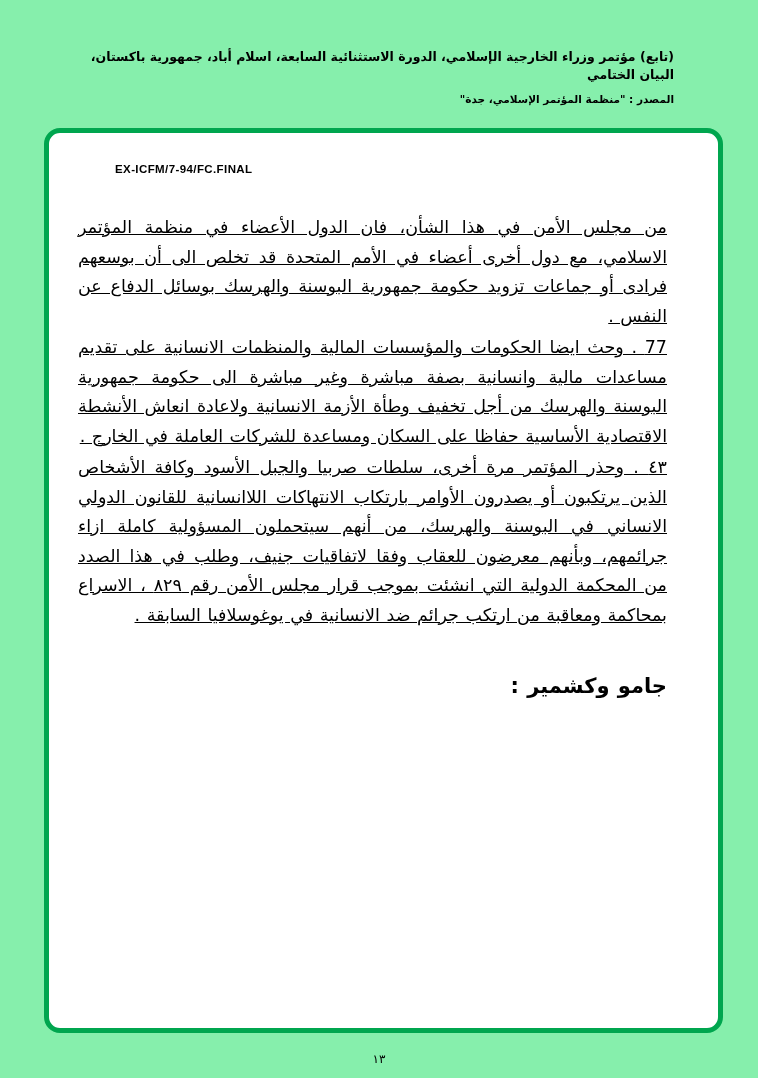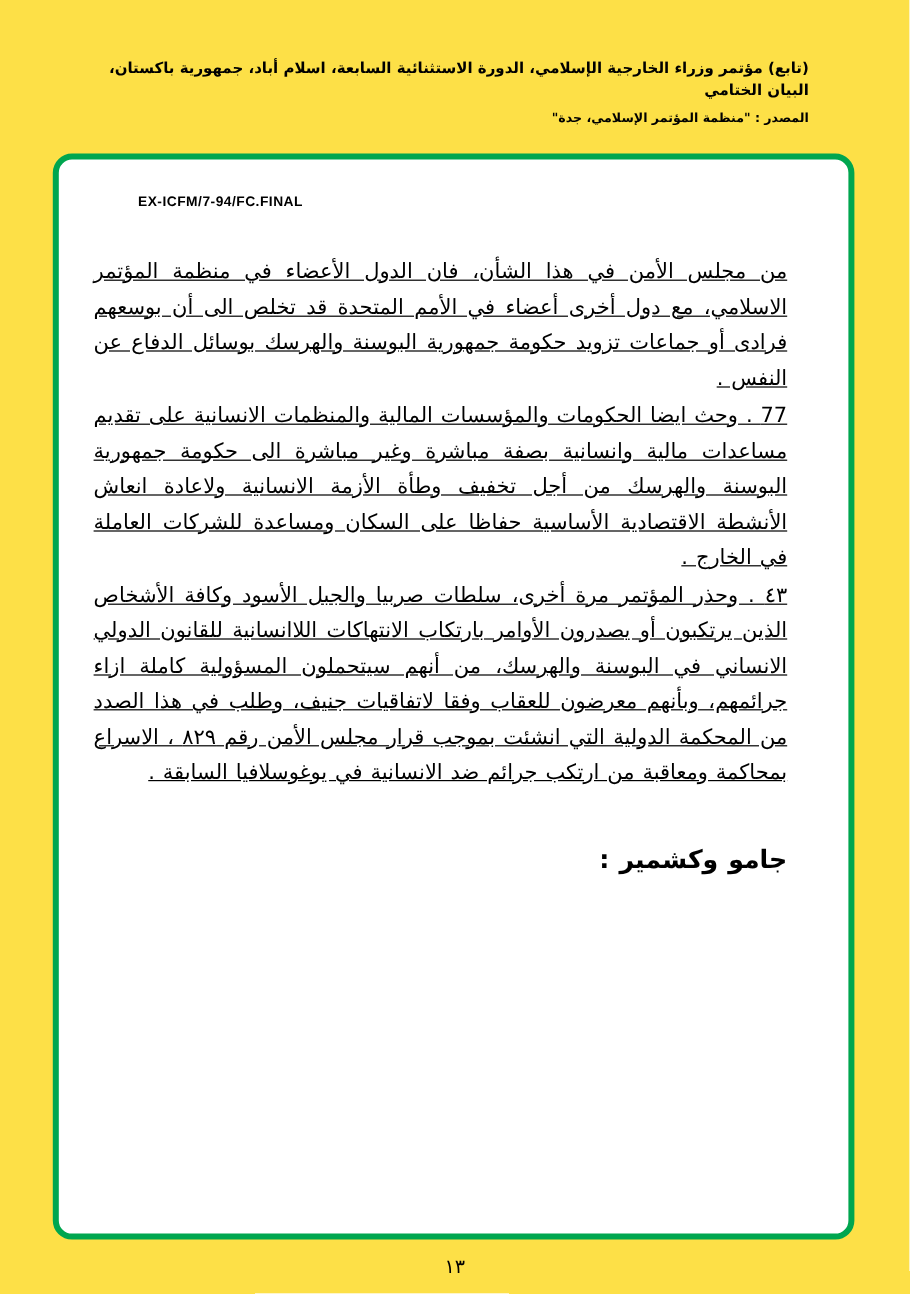--- a/index.html
+++ b/index.html
@@ -1,20 +1,20 @@
 <!DOCTYPE html>
 <html lang="ar"><head>
 <meta charset="utf-8">
 <style>
   html, body { margin: 0; padding: 0; background: #ffffff; }
   .page {
     position: relative;
     width: 758px;
     height: 1078px;
-    background: #fde047;
+    background: #86efac;
     color: #000000;
     font-family: "DejaVu Sans", sans-serif;
     overflow: hidden;
   }
 
   
   .page-header {
     position: absolute;
     top: 48px;
     left: 60px;
@@ -77,37 +77,36 @@
     text-align: right;
     direction: rtl;
   }
 
   .page-number {
     position: absolute;
     bottom: 12px;
     left: 0;
     right: 0;
     text-align: center;
-    font-size: 16px;
+    font-size: 12px;
     letter-spacing: 4px;
     direction: rtl;
-    font-family: Liberation Serif, serif;
   }
 </style>
 </head>
 <body>
 
 <div class="page">
 
   <div class="page-header">
     <div class="header-line1">(تابع) مؤتمر وزراء الخارجية الإسلامي، الدورة الاستثنائية السابعة، اسلام أباد، جمهورية باكستان، البيان الختامي</div>
     <div class="header-line2">المصدر : "منظمة المؤتمر الإسلامي، جدة"</div>
   </div>
 
-  <div class="frame" style="border-color: rgb(0, 166, 79);">
+  <div class="frame" style="border-color: rgb(0, 166, 79); padding-left: 11px;">
 
     <div class="docref">EX-ICFM/7-94/FC.FINAL</div>
 
     <div class="doc-body">
       <p>من مجلس الأمن في هذا الشأن، فان الدول الأعضاء في منظمة المؤتمر الاسلامي، مع دول أخرى أعضاء في الأمم المتحدة قد تخلص الى أن بوسعهم فرادى أو جماعات تزويد حكومة جمهورية البوسنة والهرسك بوسائل الدفاع عن النفس .</p>
       <p>77 .  وحث ايضا الحكومات والمؤسسات المالية والمنظمات الانسانية على تقديم مساعدات مالية وانسانية بصفة مباشرة وغير مباشرة الى حكومة جمهورية البوسنة والهرسك من أجل تخفيف وطأة الأزمة الانسانية ولاعادة انعاش الأنشطة الاقتصادية الأساسية  حفاظا على السكان ومساعدة للشركات العاملة في الخارج .</p>
       <p>٤٣ .  وحذر المؤتمر مرة أخرى، سلطات صربيا والجبل الأسود وكافة الأشخاص الذين يرتكبون أو يصدرون الأوامر بارتكاب الانتهاكات اللاانسانية للقانون الدولي الانساني في البوسنة والهرسك، من أنهم سيتحملون المسؤولية كاملة ازاء جرائمهم، وبأنهم معرضون للعقاب وفقا لاتفاقيات جنيف، وطلب في هذا الصدد من المحكمة الدولية التي انشئت بموجب قرار مجلس الأمن رقم ٨٢٩ ، الاسراع بمحاكمة ومعاقبة من ارتكب جرائم ضد الانسانية في يوغوسلافيا السابقة .</p>
 
       <h2 class="section-heading">جامو وكشمير :</h2>
 

